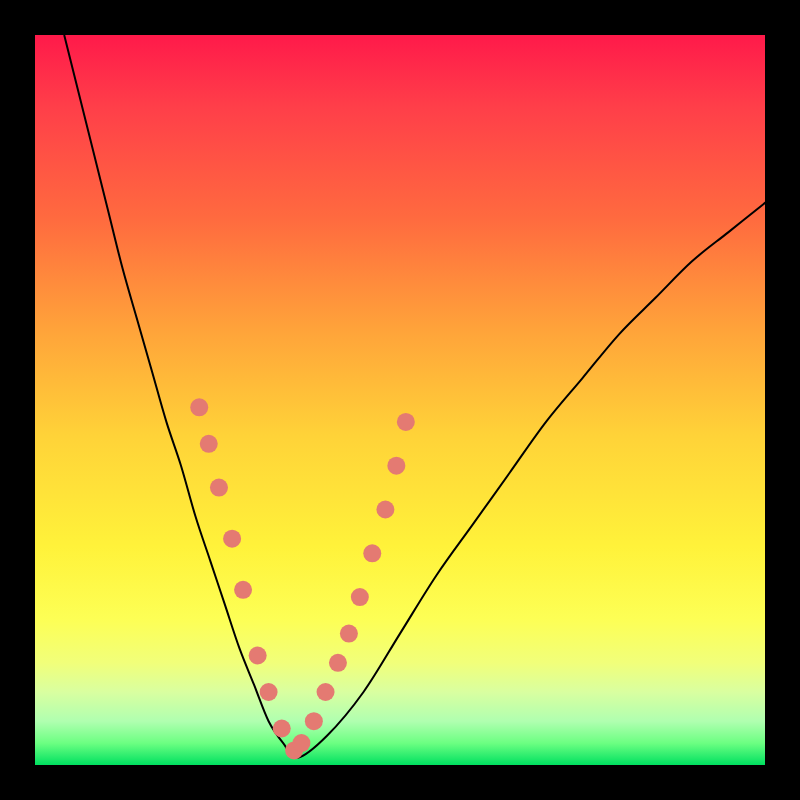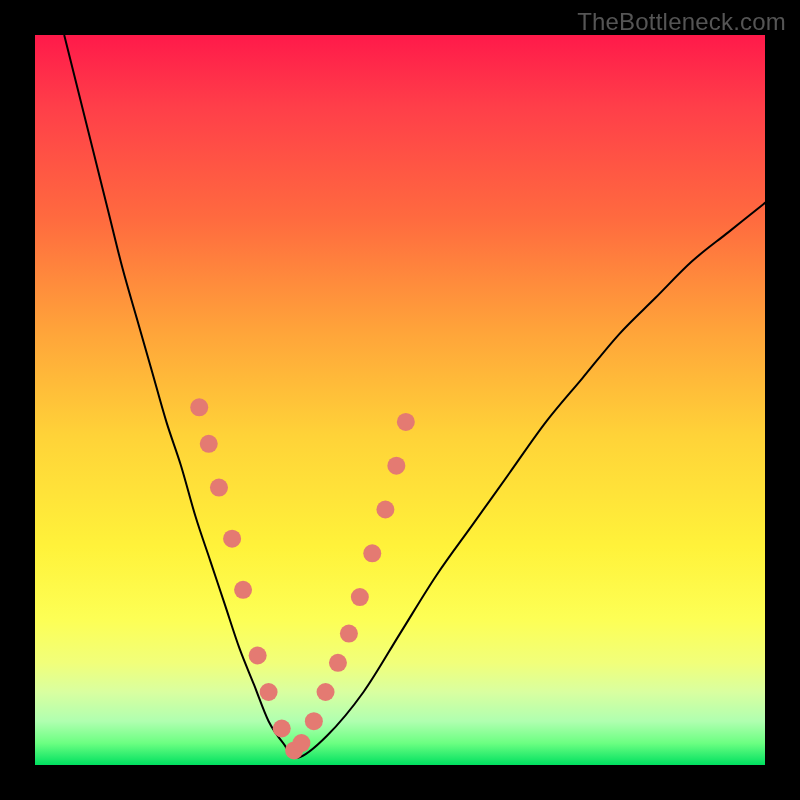--- a/index.html
+++ b/index.html
@@ -60,21 +60,20 @@
     stroke-width: 2;
   }
   .data-dot {
     fill: #e47a72;
   }
 </style>
 </head>
 <body>
 
 <div class="outer-frame">
-  <div class="watermark">TheBottleneck.com</div>
   <div class="plot-area">
     <svg class="curve" viewBox="0 0 730 730">
       <path id="curve-path" class="curve-path" d="M29.2,0 C48.666666666666664,77.86666666666666 53.53333333333333,97.33333333333339 58.4,116.80000000000007 C63.266666666666666,136.26666666666674 68.13333333333334,155.7333333333334 73,175.20000000000005 C77.86666666666666,194.66666666666669 82.73333333333332,215.34999999999997 87.6,233.59999999999997 C92.46666666666667,251.84999999999997 97.33333333333334,267.66666666666663 102.2,284.7 C107.06666666666666,301.73333333333335 111.93333333333334,318.7666666666666 116.8,335.79999999999995 C121.66666666666666,352.8333333333333 126.53333333333333,371.08333333333337 131.4,386.90000000000003 C136.26666666666668,402.7166666666667 141.13333333333333,414.8833333333334 146,430.70000000000005 C150.86666666666667,446.5166666666667 155.73333333333332,465.9833333333333 160.6,481.79999999999995 C165.46666666666667,497.6166666666666 170.33333333333331,511 175.2,525.6 C180.06666666666666,540.2 184.93333333333334,554.8 189.8,569.4 C194.66666666666669,584 199.53333333333333,599.8166666666667 204.4,613.2 C209.26666666666668,626.5833333333334 214.13333333333333,637.5333333333334 219,649.7 C223.86666666666667,661.8666666666667 228.73333333333332,676.4666666666667 233.6,686.2 C238.46666666666667,695.9333333333334 243.33333333333334,702.0166666666667 248.20000000000002,708.1 C253.0666666666667,714.1833333333334 255.5,723.9166666666667 262.8,722.7 C270.1,721.4833333333333 281.05,711.75 292,700.8 C302.95,689.8499999999999 316.3333333333333,674.0333333333333 328.5,657 C340.6666666666667,639.9666666666667 352.8333333333333,618.0666666666667 365,598.6 C377.1666666666667,579.1333333333333 389.33333333333337,558.45 401.50000000000006,540.2 C413.66666666666674,521.95 425.83333333333337,506.1333333333334 438,489.1 C450.16666666666663,472.06666666666666 462.33333333333337,455.0333333333333 474.5,438 C486.66666666666663,420.9666666666667 498.83333333333326,402.7166666666667 510.99999999999994,386.90000000000003 C523.1666666666666,371.08333333333337 535.3333333333334,357.7 547.5,343.09999999999997 C559.6666666666666,328.49999999999994 571.8333333333334,312.68333333333334 584,299.3 C596.1666666666666,285.9166666666667 608.3333333333334,274.9666666666667 620.5,262.8 C632.6666666666666,250.63333333333335 644.8333333333334,237.25 657,226.3 C669.1666666666666,215.35000000000002 681.3333333333334,206.83333333333337 693.5,197.10000000000002 C705.6666666666666,187.36666666666667 723.9166666666666,172.76666666666665 730,167.89999999999998 C736.0833333333334,163.0333333333333 730,167.89999999999998 730,167.89999999999998"></path>
       <g id="dots-group">
           <circle cx="164.25" cy="372.3" r="9" class="data-dot"></circle>
           <circle cx="173.74" cy="408.8" r="9" class="data-dot"></circle>
           <circle cx="183.96" cy="452.6" r="9" class="data-dot"></circle>
           <circle cx="197.10000000000002" cy="503.7" r="9" class="data-dot"></circle>
           <circle cx="208.04999999999998" cy="554.8" r="9" class="data-dot"></circle>
           <circle cx="222.65" cy="620.5" r="9" class="data-dot"></circle>

